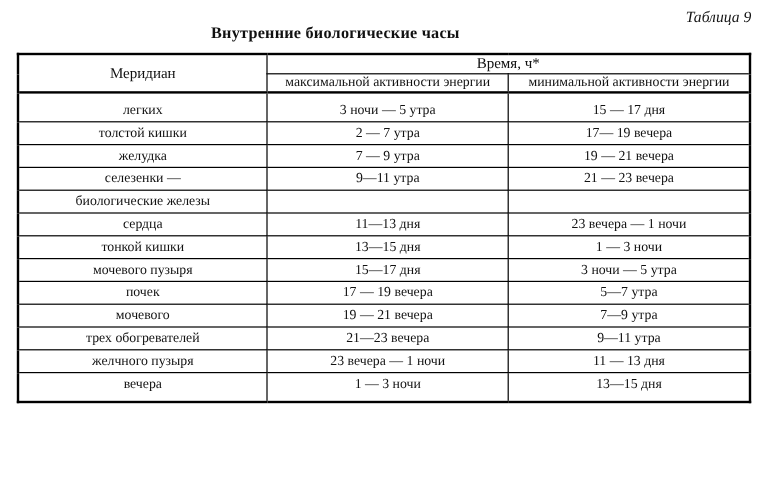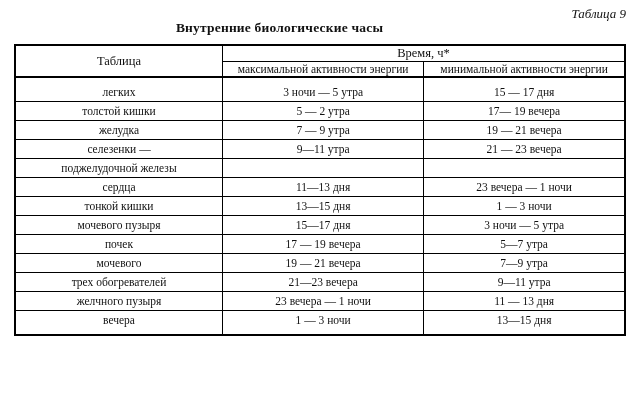--- a/index.html
+++ b/index.html
@@ -126,51 +126,51 @@
 
 <div class="page">
 
   <div class="table-number">Таблица 9</div>
 
   <div class="doc-title">Внутренние биологические часы</div>
 
   <table class="clock">
     <thead>
       <tr>
-        <th class="meridian-head thick-left thick-top" rowspan="2">Таблица</th>
+        <th class="meridian-head thick-left thick-top" rowspan="2">Меридиан</th>
         <th class="time-head thick-top thick-right" colspan="2">Время, ч*</th>
       </tr>
       <tr>
         <th class="sub-head">максимальной активности энергии</th>
         <th class="sub-head thick-right">минимальной активности энергии</th>
       </tr>
     </thead>
     <tbody class="body-rows">
       <tr class="first-body">
         <td class="meridian-cell thick-left thick-top">легких</td>
         <td class="cell thick-top">3 ночи — 5 утра</td>
         <td class="cell thick-top thick-right">15 — 17 дня</td>
       </tr>
       <tr>
         <td class="meridian-cell thick-left">толстой кишки</td>
-        <td class="cell">5 — 2 утра</td>
+        <td class="cell">2 — 7 утра</td>
         <td class="cell thick-right">17— 19 вечера</td>
       </tr>
       <tr>
         <td class="meridian-cell thick-left">желудка</td>
         <td class="cell">7 — 9 утра</td>
         <td class="cell thick-right">19 — 21 вечера</td>
       </tr>
       <tr>
         <td class="meridian-cell thick-left">селезенки —</td>
         <td class="cell">9—11 утра</td>
         <td class="cell thick-right">21 — 23 вечера</td>
       </tr>
       <tr>
-        <td class="meridian-cell thick-left">поджелудочной железы</td>
+        <td class="meridian-cell thick-left">биологические железы</td>
         <td class="cell"></td>
         <td class="cell thick-right"></td>
       </tr>
       <tr>
         <td class="meridian-cell thick-left">сердца</td>
         <td class="cell">11—13 дня</td>
         <td class="cell thick-right">23 вечера — 1 ночи</td>
       </tr>
       <tr>
         <td class="meridian-cell thick-left">тонкой кишки</td>

